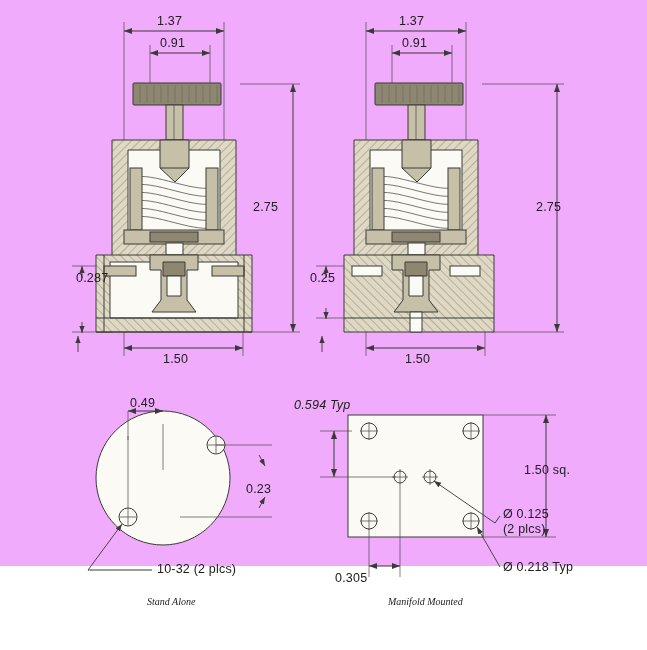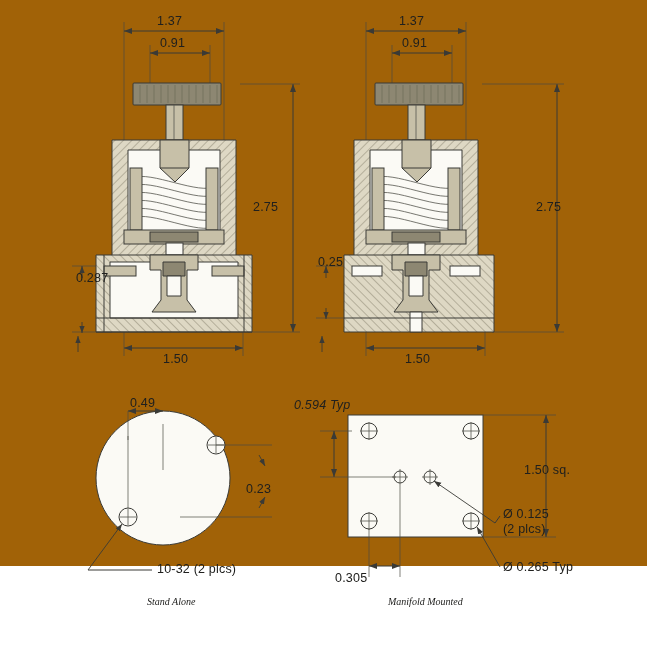--- a/index.html
+++ b/index.html
@@ -11,21 +11,21 @@
     width: 647px;
     height: 650px;
     font-family: "Liberation Sans", sans-serif;
     color: #2b2b2b;
     overflow: hidden;
   }
   #sheet {
     position: relative;
     width: 647px;
     height: 566px;
-    background: #a16207;
+    background: #f0abfc;
   }
   .dimtext {
     position: absolute;
     font-family: "Liberation Sans", sans-serif;
     font-size: 12.5px;
     color: #20201e;
     white-space: nowrap;
     letter-spacing: 0.2px;
   }
   .caption {
@@ -303,30 +303,30 @@
 
   <div class="dimtext" style="left:157px; top:14px;">1.37</div>
   <div class="dimtext" style="left:160px; top:36px;">0.91</div>
   <div class="dimtext" style="left:253px; top:200px;">2.75</div>
   <div class="dimtext" style="left:48px; top:271px;margin-left:28px;">0.287</div>
   <div class="dimtext" style="left:163px; top:352px;">1.50</div>
 
   <div class="dimtext" style="left:399px; top:14px;">1.37</div>
   <div class="dimtext" style="left:402px; top:36px;">0.91</div>
   <div class="dimtext" style="left:536px; top:200px;">2.75</div>
-  <div class="dimtext" style="left:310px; top:255px;margin-left:8px;">0.25</div>
+  <div class="dimtext" style="left:310px; top:271px;">0.25</div>
   <div class="dimtext" style="left:405px; top:352px;">1.50</div>
 
   <div class="dimtext" style="left:88px; top:396px;margin-left:42px;">0.49</div>
   <div class="dimtext" style="left:246px; top:482px;">0.23</div>
   <div class="dimtext" style="left:157px; top:562px;">10-32 (2 plcs)</div>
 
   <div class="dimtext" style="left:294px; top:398px;font-style:italic;">0.594 Typ</div>
   <div class="dimtext" style="left:524px; top:463px;">1.50 sq.</div>
   <div class="dimtext" style="left:335px; top:571px;">0.305</div>
   <div class="dimtext" style="left:503px; top:507px;">Ø 0.125</div>
   <div class="dimtext" style="left:503px; top:522px;">(2 plcs)</div>
-  <div class="dimtext" style="left:503px; top:560px;">Ø 0.265 Typ</div>
+  <div class="dimtext" style="left:503px; top:560px;">Ø 0.218 Typ</div>
 
   <div class="caption" style="left:147px; top:596px;">Stand Alone</div>
   <div class="caption" style="left:388px; top:596px;">Manifold Mounted</div>
 
 </div>
 
 </body></html>

